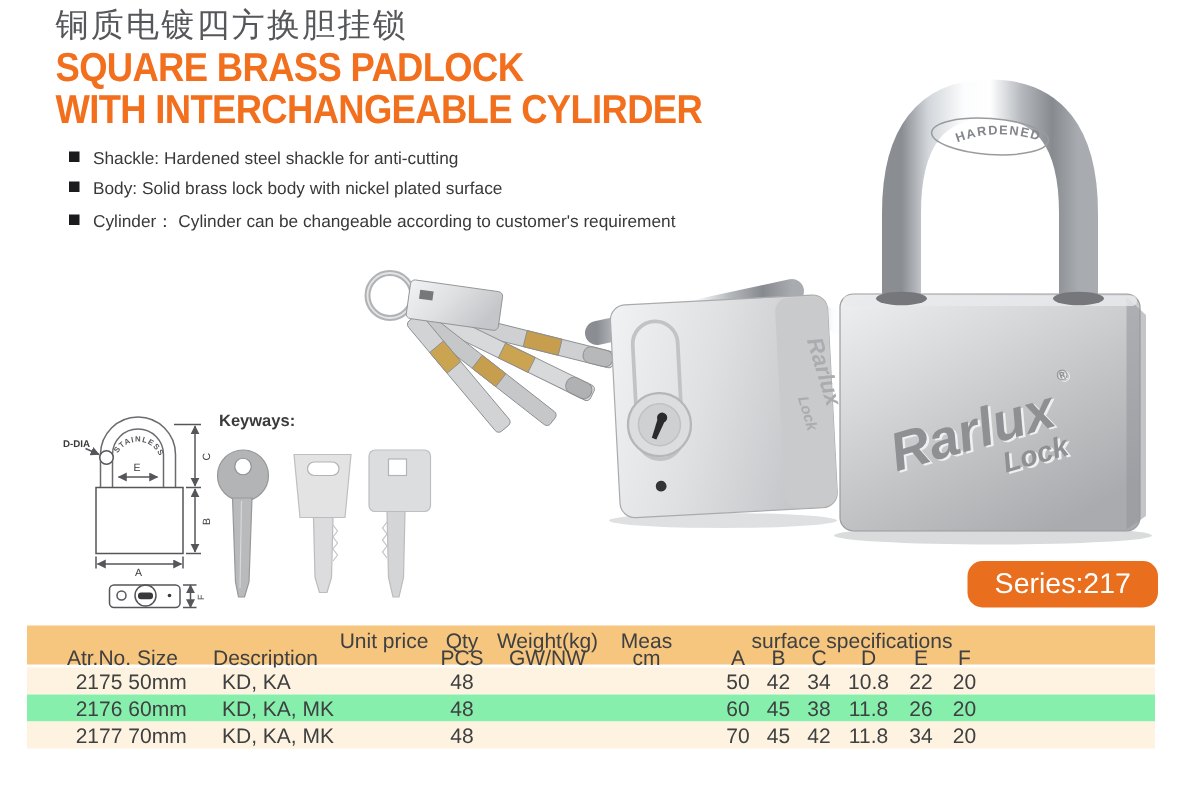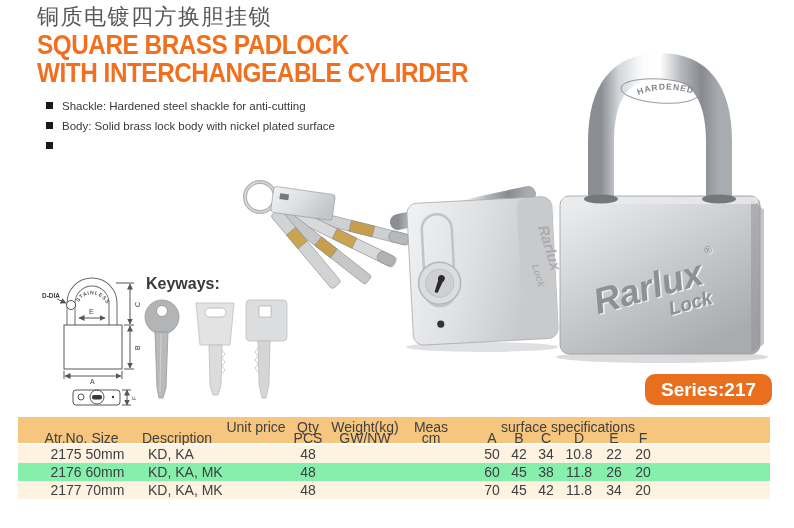--- a/index.html
+++ b/index.html
@@ -5,23 +5,23 @@
   html,body{margin:0;padding:0;background:#fff;}
   .page{position:relative;width:794px;height:528px;background:#ffffff;overflow:hidden;
         font-family:"Liberation Sans",sans-serif;color:#3f4042;padding-left:36px;}
   .title-zh{position:absolute;left:37px;top:2px;font-size:22px;color:#56575a;letter-spacing:1.5px;}
   .title-en{position:absolute;left:37px;top:31px;font-weight:bold;font-size:27px;line-height:28px;
             color:#f26f1d;letter-spacing:-0.5px;transform:scaleX(0.9);transform-origin:left top;white-space:nowrap;}
   .features{position:absolute;left:46px;top:100px;list-style:none;margin:0;padding:0;
             font-size:11.5px;color:#39393b;}
   .features li{margin-bottom:8px;white-space:nowrap;}
   .sq{display:inline-block;width:7px;height:7px;background:#1b1b1d;margin-right:9px;vertical-align:1px;}
-  .keyways-label{position:absolute;left:146px;top:275px;font-size:16px;font-weight:bold;color:#3a3a3c;}
+  .keyways-label{position:absolute;left:146px;top:275px;font-size:11px;font-weight:bold;color:#3a3a3c;}
   .series-badge{position:absolute;left:645px;top:374px;width:127px;height:31px;background:#e96e1e;
-                border-radius:10px;color:#fff;font-weight:bold;font-size:19px;text-align:center;line-height:31px;}
+                border-radius:10px;color:#fff;font-weight:normal;font-size:19px;text-align:center;line-height:31px;}
   .hero{position:absolute;left:0;top:0;width:794px;height:528px;}
   
   .spec-table{position:absolute;left:18px;top:417px;width:752px;font-size:14px;color:#3f4042;}
   .thead{position:relative;height:26px;background:#f6c57e;margin-bottom:2px;}
   .trow{position:relative;height:18px;}
   .trow.light{background:#fdf3e0;}
   .trow.accent{background:#86efac;}
   .thead span,.trow span{position:absolute;transform:translateX(-50%);white-space:nowrap;}
   .thead .l1{top:2px;}
   .thead .l2{top:13px;}
@@ -41,21 +41,21 @@
   <div class="title-zh">铜质电镀四方换胆挂锁</div>
 
   <div class="title-en">
     <div>SQUARE BRASS PADLOCK</div>
     <div>WITH INTERCHANGEABLE CYLIRDER</div>
   </div>
 
   <ul class="features">
     <li><span class="sq"></span><span>Shackle: Hardened steel shackle for anti-cutting</span></li>
     <li><span class="sq"></span><span>Body: Solid brass lock body with nickel plated surface</span></li>
-    <li><span class="sq"></span></li>
+    <li><span class="sq"></span><span>Cylinder： Cylinder can be changeable according to customer's requirement</span></li>
   </ul>
 
   <div class="keyways-label">Keyways:</div>
 
   <svg class="hero" viewBox="0 0 794 528">
     <defs>
       <linearGradient id="chrome" x1="0" y1="0" x2="1" y2="0">
         <stop offset="0" stop-color="#8a8e93"></stop>
           <stop offset="0.15" stop-color="#d2d6da"></stop>
         <stop offset="0.35" stop-color="#fbfcfd"></stop>

